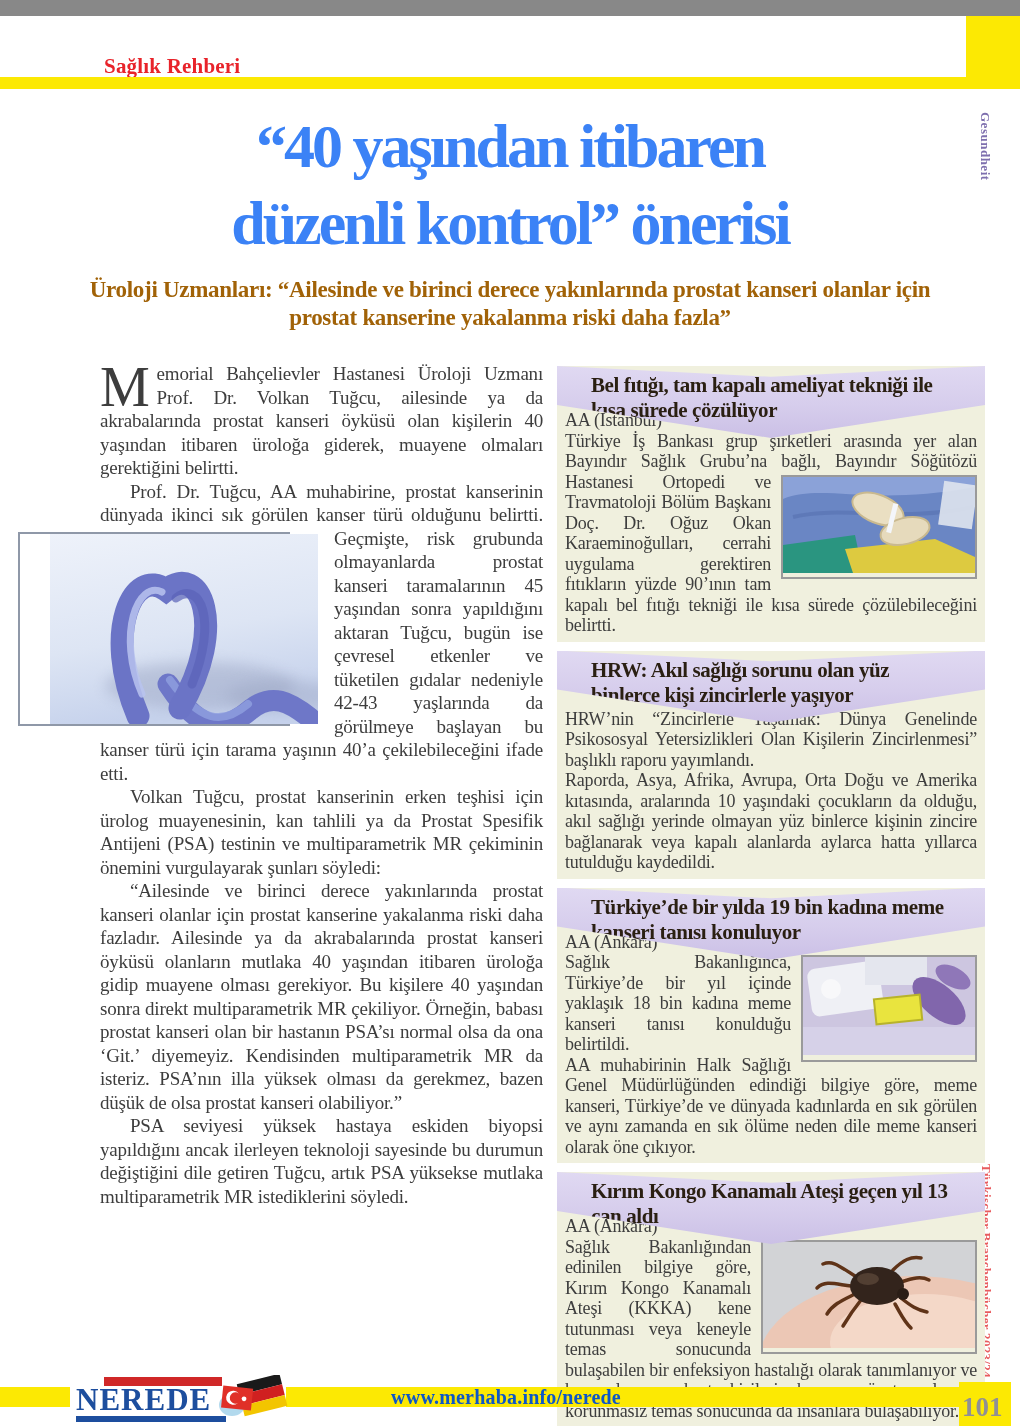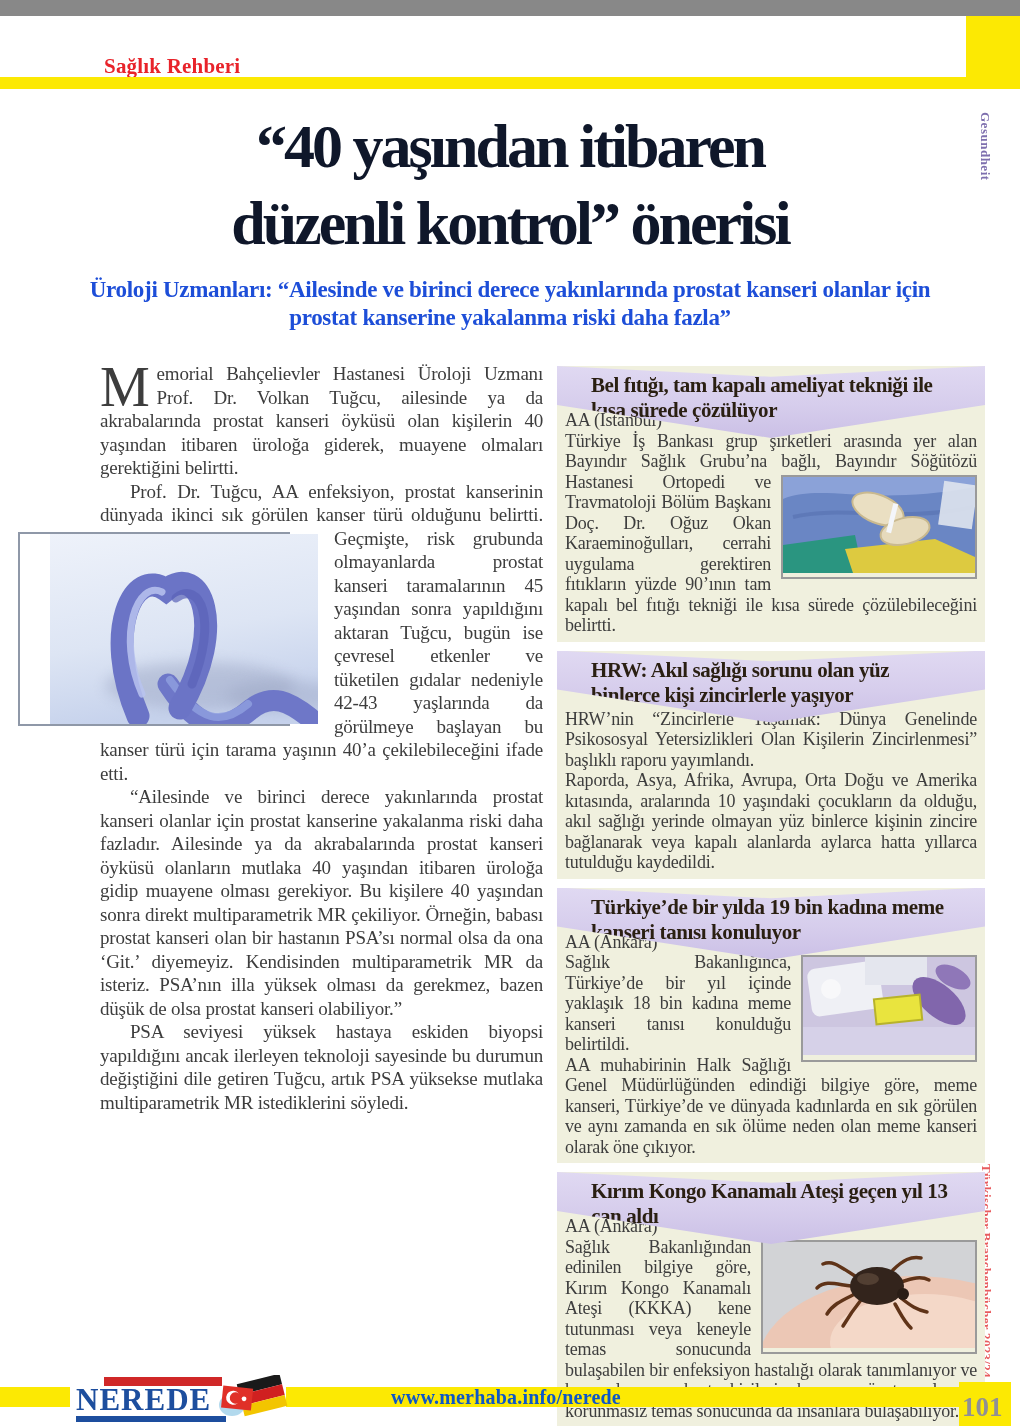--- a/index.html
+++ b/index.html
@@ -19,26 +19,26 @@
     position:absolute;right:27px;top:96px;
     writing-mode:vertical-rl;font-size:13px;font-weight:bold;color:#7e6fae;letter-spacing:.5px;
   }
   .side-label-bottom{
     position:absolute;right:26px;top:1148px;
     writing-mode:vertical-rl;font-size:13px;font-weight:bold;color:#e85b5e;letter-spacing:.3px;
   }
   
   .page-title{
     position:absolute;left:80px;top:92px;width:860px;
-    text-align:center;color:#0f172a;font-weight:bold;
+    text-align:center;color:#3b82f6;font-weight:bold;
     font-size:62px;line-height:77px;letter-spacing:-3px;
   }
   .subtitle{
     position:absolute;left:65px;top:260px;width:890px;
-    text-align:center;color:#1d4ed8;font-weight:bold;
+    text-align:center;color:#a16207;font-weight:bold;
     font-size:23px;line-height:28px;letter-spacing:-.3px;
   }
   
   .article-column{
     position:absolute;left:100px;top:346px;width:443px;
     font-size:19px;line-height:23.5px;color:#3d3d3d;
     text-align:justify;letter-spacing:-.2px;
   }
   .para{margin:0;}
   .para.ind{text-indent:30px;}
@@ -117,21 +117,21 @@
     <div>“40 yaşından itibaren</div>
     <div>düzenli kontrol” önerisi</div>
   </div>
   <div class="subtitle">Üroloji Uzmanları: “Ailesinde ve birinci derece yakınlarında prostat kanseri olanlar için prostat kanserine yakalanma riski daha fazla”</div>
 
   <div class="article-column">
     <div class="para">
       <span class="drop-cap">M</span><span>emorial Bahçelievler Hastanesi Üroloji Uzmanı Prof. Dr. Volkan Tuğcu, ailesinde ya da akrabalarında prostat kanseri öyküsü olan kişilerin 40 yaşından itibaren üroloğa giderek, muayene olmaları gerektiğini belirtti.</span>
     </div>
     <div class="para ind">
-      <span>Prof. Dr. Tuğcu, AA enfeksiyon, prostat kanserinin dünyada ikinci sık görülen kanser türü olduğunu belirtti. Geçmişte, risk</span>
+      <span>Prof. Dr. Tuğcu, AA muhabirine, prostat kanserinin dünyada ikinci sık görülen kanser türü olduğunu belirtti. Geçmişte, risk</span>
       <span class="ribbon-photo"><svg width="268" height="190" viewBox="0 0 268 190" xmlns="http://www.w3.org/2000/svg">
         <defs>
           <linearGradient id="rbg" x1="0" y1="0" x2="0.25" y2="1">
             <stop offset="0" stop-color="#eef2fa"></stop>
                 <stop offset="0.6" stop-color="#dde5f4"></stop>
                 <stop offset="1" stop-color="#c6d2ec"></stop>
           </linearGradient>
           <filter id="soft" x="-40%" y="-40%" width="180%" height="180%">
                 <feGaussianBlur stdDeviation="7"></feGaussianBlur>
               </filter>
@@ -140,20 +140,21 @@
         <ellipse cx="150" cy="152" rx="95" ry="24" fill="#99a3c0" opacity="0.45" filter="url(#soft)"></ellipse>
         <ellipse cx="235" cy="162" rx="58" ry="16" fill="#99a3c0" opacity="0.4" filter="url(#soft)"></ellipse>
         <path d="M118,150 C148,196 172,200 200,176 C222,158 240,168 260,184" fill="none" stroke="#6e77c8" stroke-width="21" stroke-linecap="round"></path>
         <path d="M120,146 C150,188 172,192 198,170" fill="none" stroke="#90a0e0" stroke-width="8" stroke-linecap="round" opacity="0.8"></path>
         <path d="M88,182 C52,96 84,32 116,56 C150,28 178,92 130,174" fill="none" stroke="#6b74c6" stroke-width="23" stroke-linecap="round"></path>
         <path d="M92,160 C66,100 88,46 112,58" fill="none" stroke="#b9c3ee" stroke-width="7" stroke-linecap="round" opacity="0.85"></path>
         <path d="M126,64 C150,46 168,86 142,150" fill="none" stroke="#5a63b8" stroke-width="9" stroke-linecap="round" opacity="0.7"></path>
       </svg></span>
       <span>grubunda olmayanlarda prostat kanseri taramalarının 45 yaşından sonra yapıldığını aktaran Tuğcu, bugün ise çevresel etkenler ve tüketilen gıdalar nedeniyle 42-43 yaşlarında da görülmeye başlayan bu kanser türü için tarama yaşının 40’a çekilebileceğini ifade etti.</span>
     </div>
+    <div class="para ind">Volkan Tuğcu, prostat kanserinin erken teşhisi için ürolog muayenesinin, kan tahlili ya da Prostat Spesifik Antijeni (PSA) testinin ve multiparametrik MR çekiminin önemini vurgulayarak şunları söyledi:</div>
     <div class="para ind">“Ailesinde ve birinci derece yakınlarında prostat kanseri olanlar için prostat kanserine yakalanma riski daha fazladır. Ailesinde ya da akrabalarında prostat kanseri öyküsü olanların mutlaka 40 yaşından itibaren üroloğa gidip muayene olması gerekiyor. Bu kişilere 40 yaşından sonra direkt multiparametrik MR çekiliyor. Örneğin, babası prostat kanseri olan bir hastanın PSA’sı normal olsa da ona ‘Git.’ diyemeyiz. Kendisinden multiparametrik MR da isteriz. PSA’nın illa yüksek olması da gerekmez, bazen düşük de olsa prostat kanseri olabiliyor.”</div>
     <div class="para ind">PSA seviyesi yüksek hastaya eskiden biyopsi yapıldığını ancak ilerleyen teknoloji sayesinde bu durumun değiştiğini dile getiren Tuğcu, artık PSA yüksekse mutlaka multiparametrik MR istediklerini söyledi.</div>
   </div>
 
   <div class="news-column">
 
     <div class="news-box box1-min">
       <div class="news-banner">
         <span class="news-title">Bel fıtığı, tam kapalı ameliyat tekniği ile kısa sürede çözülüyor</span>
       </div>
@@ -209,21 +210,21 @@
                 <ellipse cx="136" cy="44" rx="32" ry="16" fill="#8166ac"></ellipse>
               </g>
           <g transform="rotate(28 150 20)">
                 <ellipse cx="150" cy="20" rx="19" ry="10" fill="#8f77b8"></ellipse>
               </g>
           <g transform="rotate(-6 95 52)">
                 <rect x="72" y="40" width="46" height="25" fill="#e9e43e" stroke="#b8b32a" stroke-width="2"></rect>
               </g>
         </svg></span>
         <p class="news-p">Sağlık Bakanlığınca, Türkiye’de bir yıl içinde yaklaşık 18 bin kadına meme kanseri tanısı konulduğu belirtildi.</p>
-        <p class="news-p">AA muhabirinin Halk Sağlığı Genel Müdürlüğünden edindiği bilgiye göre, meme kanseri, Türkiye’de ve dünyada kadınlarda en sık görülen ve aynı zamanda en sık ölüme neden olan meme kanseri olarak öne çıkıyor.</p>
+        <p class="news-p">AA muhabirinin Halk Sağlığı Genel Müdürlüğünden edindiği bilgiye göre, meme kanseri, Türkiye’de ve dünyada kadınlarda en sık görülen ve aynı zamanda en sık ölüme neden dile meme kanseri olarak öne çıkıyor.</p>
       </div>
     </div>
 
     <div class="news-box box4-min">
       <div class="news-banner">
         <span class="news-title">Kırım Kongo Kanamalı Ateşi geçen yıl 13 can aldı</span>
       </div>
       <div class="news-body">
         <p class="news-p news-agency">AA (Ankara)</p>
         <span class="nimg"><svg width="212" height="106" viewBox="0 0 212 106" xmlns="http://www.w3.org/2000/svg">

